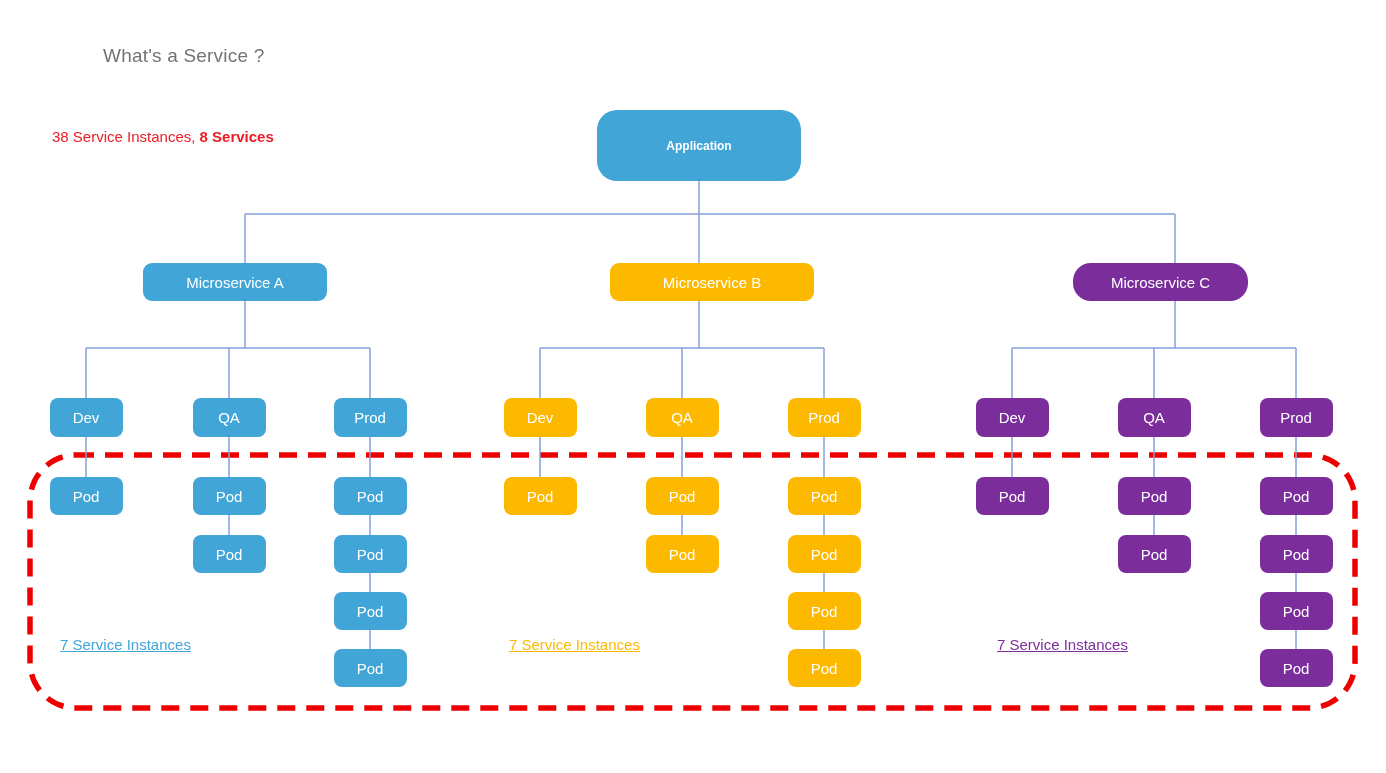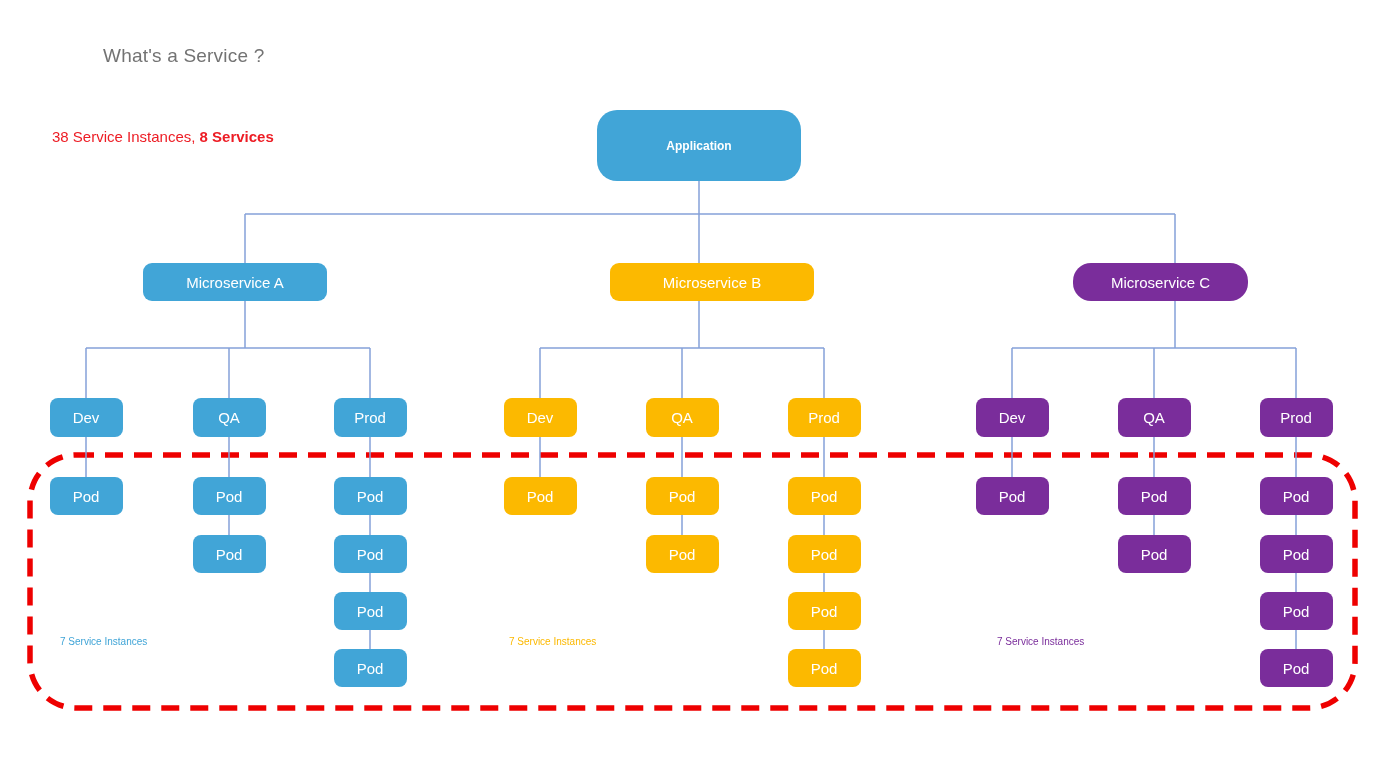--- a/index.html
+++ b/index.html
@@ -3,21 +3,21 @@
 <meta charset="utf-8">
 <style>
   html,body{margin:0;padding:0;background:#ffffff;font-family:"Liberation Sans",sans-serif;}
   .canvas{position:relative;width:1386px;height:773px;background:#ffffff;overflow:hidden;}
   .wires{position:absolute;left:0;top:0;width:1386px;height:773px;}
   .page-title{position:absolute;left:103px;top:45px;font-size:19px;font-weight:400;letter-spacing:0.2px;}
   .summary{position:absolute;left:52px;top:128px;font-size:15px;white-space:nowrap;}
   .summary .hl{font-weight:bold;}
   .node{position:absolute;display:flex;align-items:center;justify-content:center;
         color:#ffffff;box-sizing:border-box;text-align:center;white-space:nowrap;}
-  .inst-label{position:absolute;font-size:10px;white-space:nowrap;}
+  .inst-label{position:absolute;font-size:15px;white-space:nowrap;text-decoration:underline;}
 </style>
 </head>
 <body>
 
 <div class="canvas" id="stage">
   <svg class="wires" id="wires" xmlns="http://www.w3.org/2000/svg">
       <rect x="30" y="455" width="1325" height="253" rx="46" fill="none" stroke="#EE0000" stroke-width="5.5" stroke-dasharray="18 11"></rect>
       <line x1="699" y1="181" x2="699" y2="263" stroke="#85A0D9" stroke-width="1.5"></line>
       <line x1="245" y1="214" x2="1175" y2="214" stroke="#85A0D9" stroke-width="1.5"></line>
       <line x1="245" y1="214" x2="245" y2="263" stroke="#85A0D9" stroke-width="1.5"></line>

